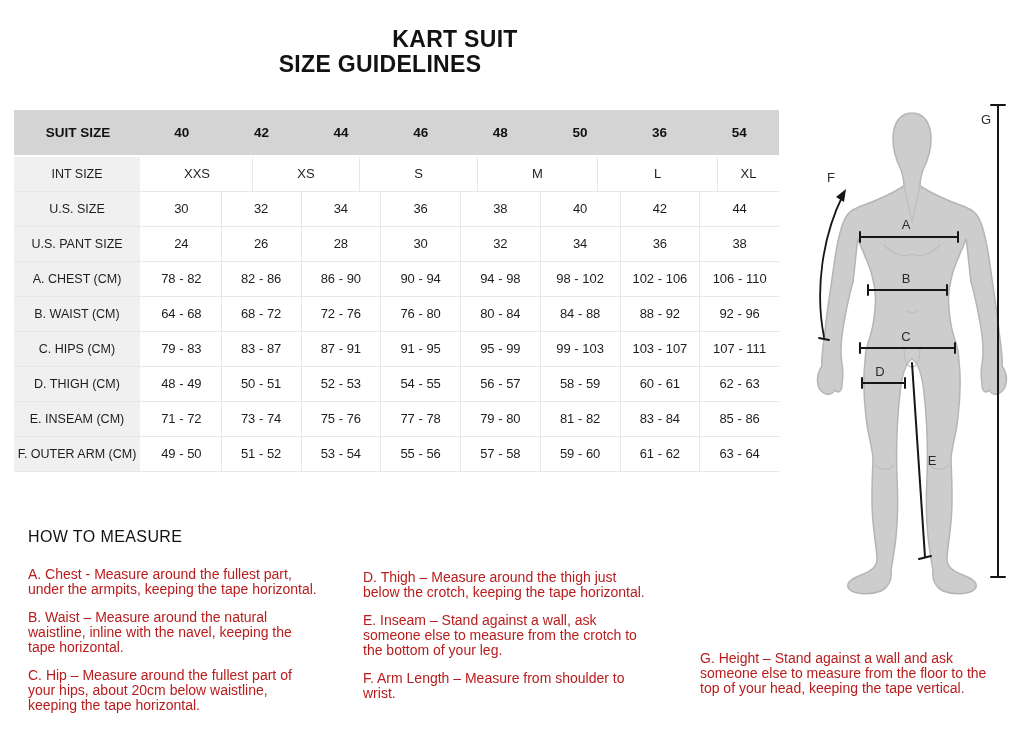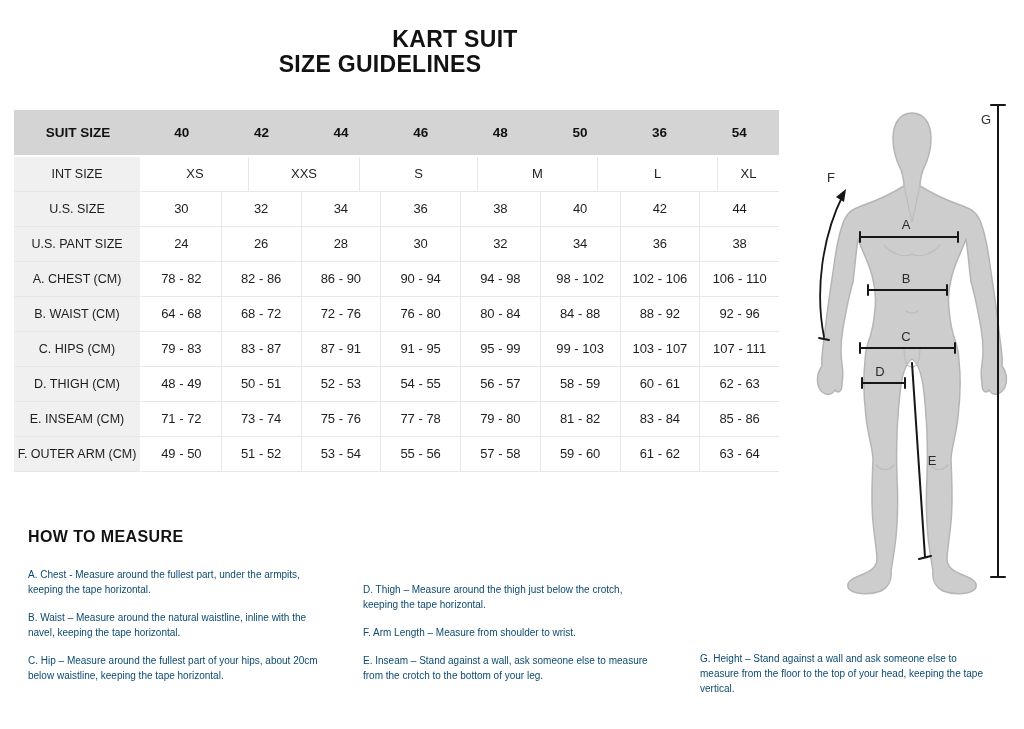--- a/index.html
+++ b/index.html
@@ -22,25 +22,25 @@
     font-size:13px;text-align:center;line-height:1.15;}
   .t-row .cell:last-child{border-right:none;}
   .label-cell{width:128px;background:#f0f0f0;border-right:2px solid #ffffff;
     font-size:12.5px;padding:0 0;}
   .data-cell{flex:1;}
   .t-row.header .cell{background:transparent;border:none;font-weight:700;font-size:13.5px;color:#111;}
   .int-cell{flex:none;}
   .iw-0{width:111px}.iw-1{width:107px}.iw-2{width:118px}.iw-3{width:120px}.iw-4{width:120px}.iw-5{width:61px}
 
   
-  .htm-heading{position:absolute;left:28px;top:528px;font-size:16px;font-weight:700;
+  .htm-heading{position:absolute;left:28px;top:528px;font-size:16px;font-weight:400;
     letter-spacing:.4px;color:#121212;}
-  .measure-col{position:absolute;font-size:10px;line-height:15px;color:#0c4a6e;}
+  .measure-col{position:absolute;font-size:14px;line-height:15px;color:#b91c1c;}
   #measure-col-0{left:28px;top:567px;width:292px;}
-  #measure-col-1{left:363px;top:582px;width:288px;}
+  #measure-col-1{left:363px;top:570px;width:288px;}
   #measure-col-2{left:700px;top:651px;width:298px;}
   .measure-col p{margin:0 0 13px 0;}
 
   
   .figure-wrap{position:absolute;left:800px;top:95px;width:220px;height:510px;}
   .fig-label{font-size:13px;fill:#2b2b2b;font-family:"Liberation Sans", sans-serif;}
 </style>
 </head>
 <body>
 
@@ -56,22 +56,22 @@
         <div class="cell data-cell">42</div>
         <div class="cell data-cell">44</div>
         <div class="cell data-cell">46</div>
         <div class="cell data-cell">48</div>
         <div class="cell data-cell">50</div>
         <div class="cell data-cell">36</div>
         <div class="cell data-cell">54</div>
       </div>
     <div class="t-row" id="int-row">
         <div class="cell label-cell">INT SIZE</div>
+        <div class="cell data-cell int-cell iw-0">XXS</div>
         <div class="cell data-cell int-cell iw-1">XS</div>
-        <div class="cell data-cell int-cell iw-0">XXS</div>
         <div class="cell data-cell int-cell iw-2">S</div>
         <div class="cell data-cell int-cell iw-3">M</div>
         <div class="cell data-cell int-cell iw-4">L</div>
         <div class="cell data-cell int-cell iw-5">XL</div>
       </div>
 
   <div class="t-row">
         <div class="cell label-cell">U.S. SIZE</div>
         <div class="cell data-cell">30</div>
         <div class="cell data-cell">32</div>
@@ -162,22 +162,22 @@
     </div>
 
   <div class="htm-heading">HOW TO MEASURE</div>
   <div class="measure-col" id="measure-col-0">
       <p>A. Chest - Measure around the fullest part, under the armpits, keeping the tape horizontal.</p>
       <p>B. Waist – Measure around the natural waistline, inline with the navel, keeping the tape horizontal.</p>
       <p>C. Hip – Measure around the fullest part of your hips, about 20cm below waistline, keeping the tape horizontal.</p>
     </div>
   <div class="measure-col" id="measure-col-1">
       <p>D. Thigh – Measure around the thigh just below the crotch, keeping the tape horizontal.</p>
+      <p>E. Inseam – Stand against a wall, ask someone else to measure from the crotch to the bottom of your leg.</p>
       <p>F. Arm Length – Measure from shoulder to wrist.</p>
-      <p>E. Inseam – Stand against a wall, ask someone else to measure from the crotch to the bottom of your leg.</p>
     </div>
   <div class="measure-col" id="measure-col-2">
       <p>G. Height – Stand against a wall and ask someone else to measure from the floor to the top of your head, keeping the tape vertical.</p>
     </div>
 
   <div class="figure-wrap">
     <svg width="220" height="510" viewBox="0 0 220 510">
 
       <path fill="#cdcdcd" stroke="#b5b5b5" stroke-width="1.5" stroke-linejoin="round" d="M112,18 C124,18 131,28 131,44 C131,57 127,67 123,75 C121,81 120,87 120,91
            C133,99 146,105 160,110 C166,112 172,114 176,119 C183,127 187,148 190,170

